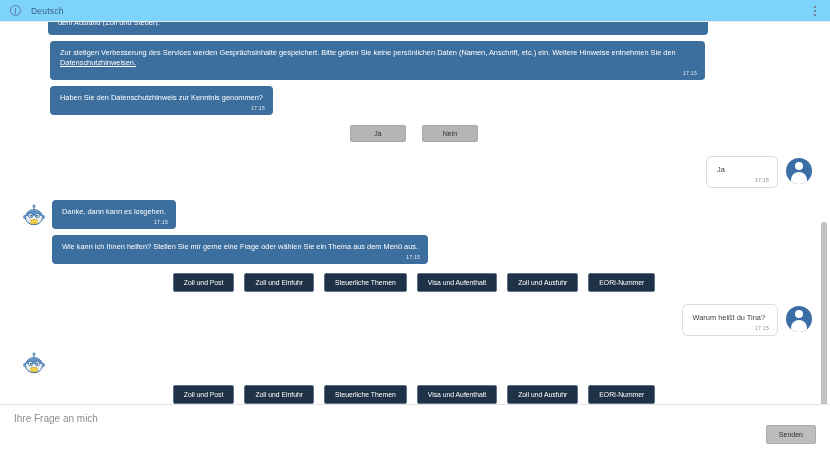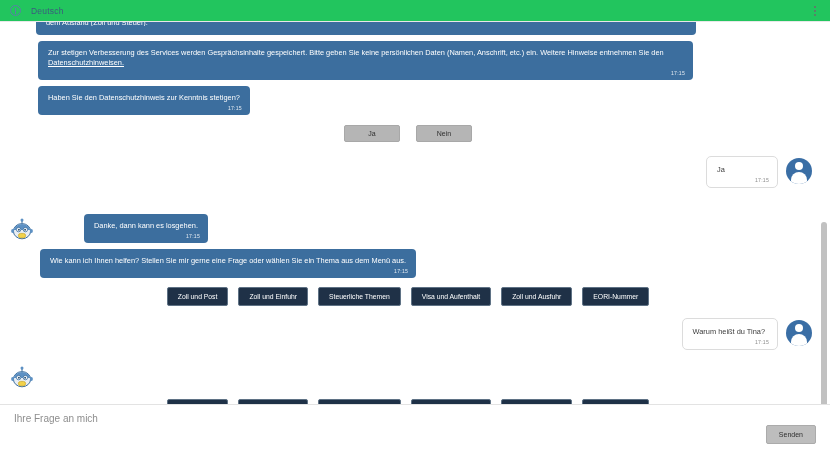--- a/index.html
+++ b/index.html
@@ -18,21 +18,21 @@
     background: #ffffff;
     display: flex;
     flex-direction: column;
   }
 
   
   .header {
     position: relative;
     height: 22px;
     min-height: 22px;
-    background: #22c55e;
+    background: #7dd3fc;
     border-bottom: 1px solid #e8e8e8;
     display: flex;
     align-items: center;
     padding: 0 10px 0 10px;
     z-index: 5;
   }
   .header-left {
     display: flex;
     align-items: center;
     gap: 10px;
@@ -76,21 +76,21 @@
     border-radius: 50%;
     background: #6b6b6b;
   }
 
   
   .chat {
     position: relative;
     flex: 1;
     overflow: hidden;
     background: #ffffff;
-    padding: 0 18px 0 4px;
+    padding: 0 18px 0 16px;
   }
   .chat-inner {
     position: relative;
     padding-top: 0;
   }
 
   .row {
     display: flex;
     align-items: flex-start;
     margin-bottom: 6px;
@@ -313,82 +313,33 @@
         <div class="avatar-slot"></div>
         <div class="bubble bot" style="width:655px;margin-left:-2px;">
           <span>Zur stetigen Verbesserung des Services werden Gesprächsinhalte gespeichert. Bitte geben Sie keine persönlichen Daten (Namen, Anschrift, etc.) ein. Weitere Hinweise entnehmen Sie den </span><a class="msg-link" href="#">Datenschutzhinweisen.</a>
           <span class="time">17:15</span>
         </div>
       </div>
 
       <div class="row bot">
         <div class="avatar-slot"></div>
         <div class="bubble bot" style="margin-left:-2px;">
-          <span>Haben Sie den Datenschutzhinweis zur Kenntnis stetigen?</span>
+          <span>Haben Sie den Datenschutzhinweis zur Kenntnis genommen?</span>
           <span class="time">17:15</span>
         </div>
       </div>
 
       <div class="choice-row">
         <button class="choice-btn">Ja</button>
         <button class="choice-btn">Nein</button>
       </div>
 
       <div class="row user">
         <div class="bubble user">
           <span>Ja</span>
-          <span class="time">17:15</span>
-        </div>
-        <div class="user-avatar"></div>
-      </div>
-
-      <div class="row bot" style="margin-top:26px;gap:44px;">
-        <div class="avatar-slot">
-          <div class="bot-avatar">
-            <svg width="24" height="24" viewBox="0 0 24 24" aria-hidden="true">
-              <ellipse cx="12" cy="13.2" rx="8.6" ry="7.6" fill="#e9eef3" stroke="#3c6e9e" stroke-width="1"></ellipse>
-              <path d="M3.6 12 A8.6 7.6 0 0 1 20.4 12 Z" fill="#5d91c4"></path>
-              <rect x="11.4" y="2.2" width="1.2" height="2.6" fill="#3c6e9e"></rect>
-              <circle cx="12" cy="1.9" r="1.5" fill="#5d91c4"></circle>
-              <circle cx="8.6" cy="11.6" r="2.2" fill="#ffffff" stroke="#3c6e9e" stroke-width=".8"></circle>
-              <circle cx="15.4" cy="11.6" r="2.2" fill="#ffffff" stroke="#3c6e9e" stroke-width=".8"></circle>
-              <circle cx="8.9" cy="11.8" r="1" fill="#2d5578"></circle>
-              <circle cx="15.1" cy="11.8" r="1" fill="#2d5578"></circle>
-              <rect x="8.4" y="15.4" width="7.2" height="4.4" rx="2.2" fill="#f2d24a" stroke="#c8a521" stroke-width=".7"></rect>
-              <ellipse cx="2.6" cy="13" rx="1.5" ry="2.1" fill="#5d91c4"></ellipse>
-              <ellipse cx="21.4" cy="13" rx="1.5" ry="2.1" fill="#5d91c4"></ellipse>
-            </svg>
-          </div>
-        </div>
-        <div class="bubble bot">
-          <span>Danke, dann kann es losgehen.</span>
-          <span class="time">17:15</span>
-        </div>
-      </div>
-
-      <div class="row bot">
-        <div class="avatar-slot"></div>
-        <div class="bubble bot">
-          <span>Wie kann ich Ihnen helfen? Stellen Sie mir gerne eine Frage oder wählen Sie ein Thema aus dem Menü aus.</span>
-          <span class="time">17:15</span>
-        </div>
-      </div>
-
-      <div class="chips">
-        <button class="chip">Zoll und Post</button>
-        <button class="chip">Zoll und Einfuhr</button>
-        <button class="chip">Steuerliche Themen</button>
-        <button class="chip">Visa und Aufenthalt</button>
-        <button class="chip">Zoll und Ausfuhr</button>
-        <button class="chip">EORI-Nummer</button>
-      </div>
-
-      <div class="row user" style="margin-top:10px;">
-        <div class="bubble user">
-          <span>Warum heißt du Tina?</span>
           <span class="time">17:15</span>
         </div>
         <div class="user-avatar"></div>
       </div>
 
       <div class="row bot" style="margin-top:12px;">
         <div class="avatar-slot">
           <div class="bot-avatar">
             <svg width="24" height="24" viewBox="0 0 24 24" aria-hidden="true">
               <ellipse cx="12" cy="13.2" rx="8.6" ry="7.6" fill="#e9eef3" stroke="#3c6e9e" stroke-width="1"></ellipse>
@@ -398,31 +349,80 @@
               <circle cx="8.6" cy="11.6" r="2.2" fill="#ffffff" stroke="#3c6e9e" stroke-width=".8"></circle>
               <circle cx="15.4" cy="11.6" r="2.2" fill="#ffffff" stroke="#3c6e9e" stroke-width=".8"></circle>
               <circle cx="8.9" cy="11.8" r="1" fill="#2d5578"></circle>
               <circle cx="15.1" cy="11.8" r="1" fill="#2d5578"></circle>
               <rect x="8.4" y="15.4" width="7.2" height="4.4" rx="2.2" fill="#f2d24a" stroke="#c8a521" stroke-width=".7"></rect>
               <ellipse cx="2.6" cy="13" rx="1.5" ry="2.1" fill="#5d91c4"></ellipse>
               <ellipse cx="21.4" cy="13" rx="1.5" ry="2.1" fill="#5d91c4"></ellipse>
             </svg>
           </div>
         </div>
+        <div class="bubble bot">
+          <span>Danke, dann kann es losgehen.</span>
+          <span class="time">17:15</span>
+        </div>
+      </div>
+
+      <div class="row bot">
+        <div class="avatar-slot"></div>
+        <div class="bubble bot">
+          <span>Wie kann ich Ihnen helfen? Stellen Sie mir gerne eine Frage oder wählen Sie ein Thema aus dem Menü aus.</span>
+          <span class="time">17:15</span>
+        </div>
       </div>
 
       <div class="chips">
         <button class="chip">Zoll und Post</button>
         <button class="chip">Zoll und Einfuhr</button>
         <button class="chip">Steuerliche Themen</button>
         <button class="chip">Visa und Aufenthalt</button>
         <button class="chip">Zoll und Ausfuhr</button>
         <button class="chip">EORI-Nummer</button>
       </div>
 
+      <div class="row user" style="margin-top:10px;">
+        <div class="bubble user">
+          <span>Warum heißt du Tina?</span>
+          <span class="time">17:15</span>
+        </div>
+        <div class="user-avatar"></div>
+      </div>
+
+      <div class="row bot" style="margin-top:12px;">
+        <div class="avatar-slot">
+          <div class="bot-avatar">
+            <svg width="24" height="24" viewBox="0 0 24 24" aria-hidden="true">
+              <ellipse cx="12" cy="13.2" rx="8.6" ry="7.6" fill="#e9eef3" stroke="#3c6e9e" stroke-width="1"></ellipse>
+              <path d="M3.6 12 A8.6 7.6 0 0 1 20.4 12 Z" fill="#5d91c4"></path>
+              <rect x="11.4" y="2.2" width="1.2" height="2.6" fill="#3c6e9e"></rect>
+              <circle cx="12" cy="1.9" r="1.5" fill="#5d91c4"></circle>
+              <circle cx="8.6" cy="11.6" r="2.2" fill="#ffffff" stroke="#3c6e9e" stroke-width=".8"></circle>
+              <circle cx="15.4" cy="11.6" r="2.2" fill="#ffffff" stroke="#3c6e9e" stroke-width=".8"></circle>
+              <circle cx="8.9" cy="11.8" r="1" fill="#2d5578"></circle>
+              <circle cx="15.1" cy="11.8" r="1" fill="#2d5578"></circle>
+              <rect x="8.4" y="15.4" width="7.2" height="4.4" rx="2.2" fill="#f2d24a" stroke="#c8a521" stroke-width=".7"></rect>
+              <ellipse cx="2.6" cy="13" rx="1.5" ry="2.1" fill="#5d91c4"></ellipse>
+              <ellipse cx="21.4" cy="13" rx="1.5" ry="2.1" fill="#5d91c4"></ellipse>
+            </svg>
+          </div>
+        </div>
+      </div>
+
+      <div class="chips">
+        <button class="chip">Zoll und Post</button>
+        <button class="chip">Zoll und Einfuhr</button>
+        <button class="chip">Steuerliche Themen</button>
+        <button class="chip">Visa und Aufenthalt</button>
+        <button class="chip">Zoll und Ausfuhr</button>
+        <button class="chip">EORI-Nummer</button>
+      </div>
+
     </div>
 
     <div class="scrollbar-track">
       <div class="scrollbar-thumb"></div>
     </div>
   </div>
 
   <div class="composer">
     <input class="composer-input" type="text" placeholder="Ihre Frage an mich" style="">
     <button class="send-btn">Senden</button>

